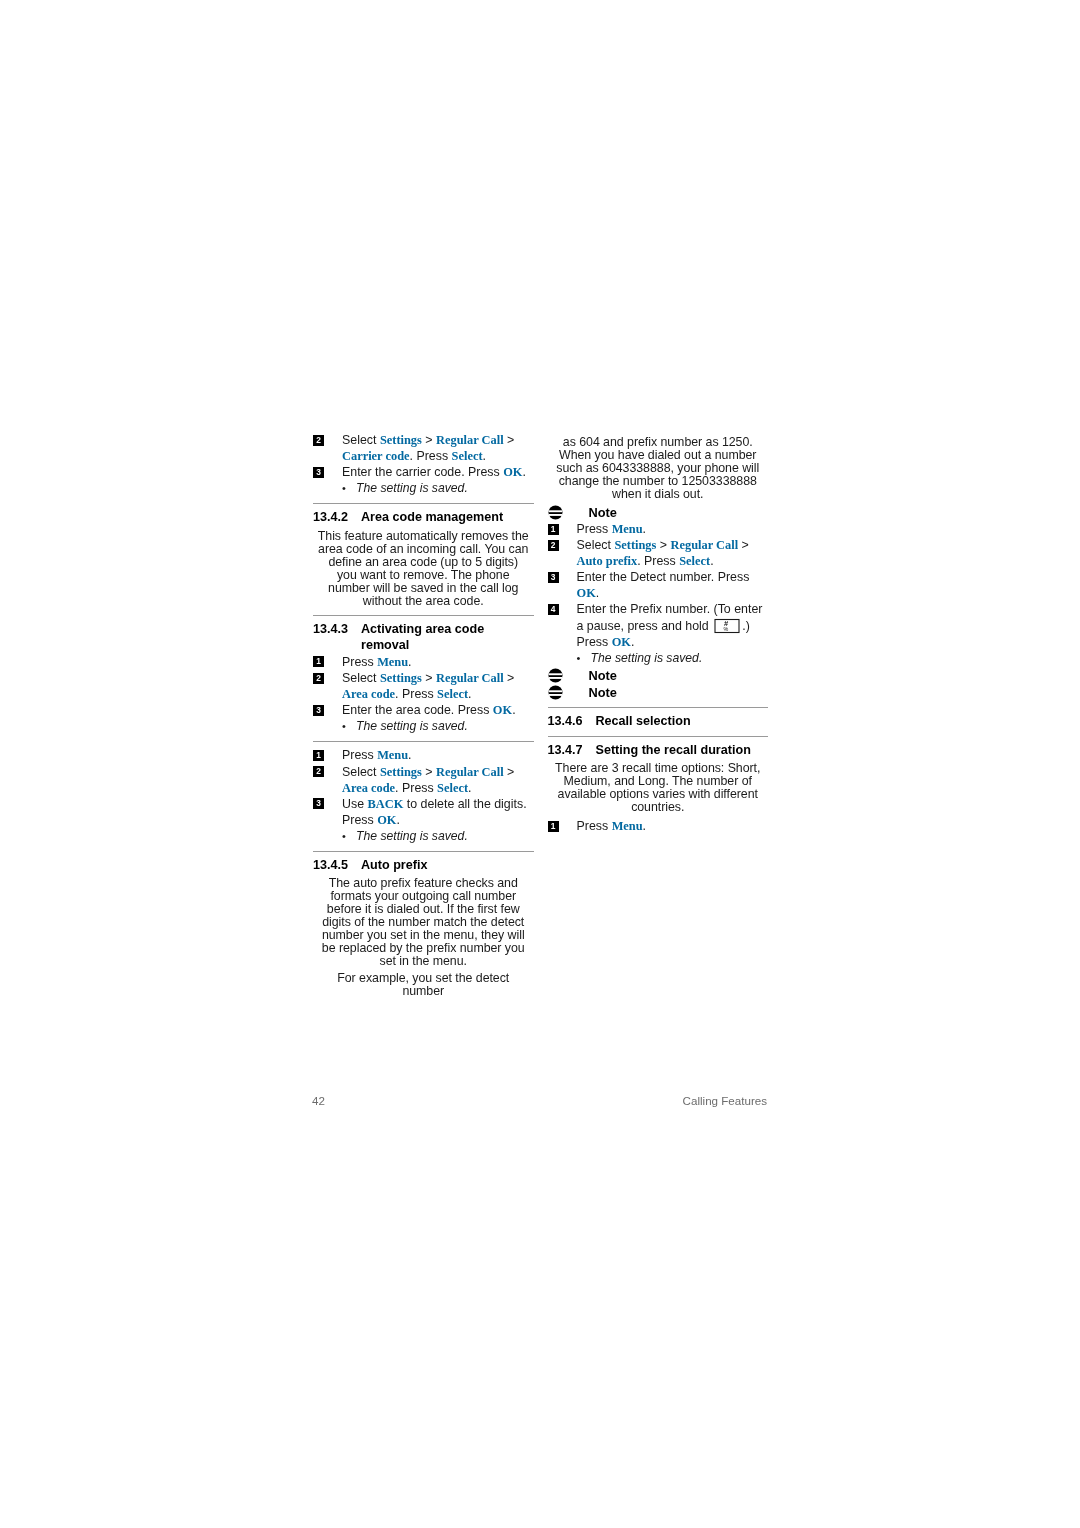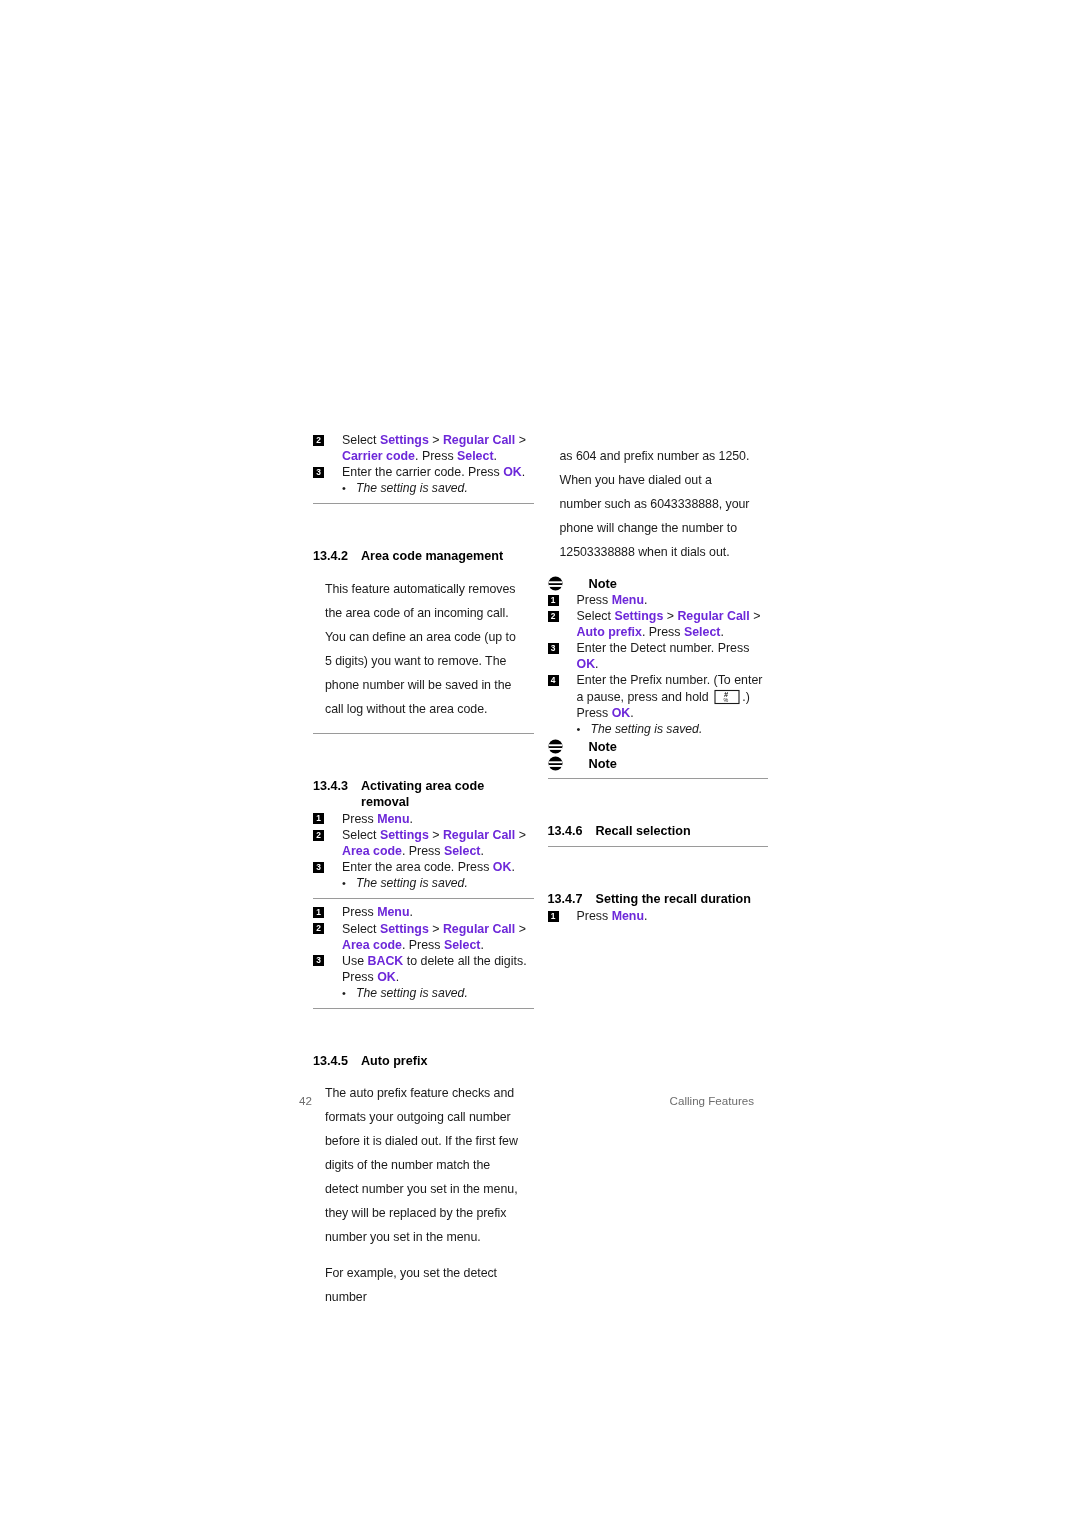--- a/index.html
+++ b/index.html
@@ -33,24 +33,24 @@
   }
   .col {
     width: 221px;
     font-size: 12.4px;
     line-height: 16.1px;
     color: #1b1b1b;
   }
 
   
   .para {
-    margin: 12px;
-    text-align: left;
+    margin: 4px;
+    text-align: center;
     font-size: 12.4px;
-    line-height: 24px;
+    line-height: 13px;
     letter-spacing: -0.05px;
   }
 
   .hr {
     border: 0;
     border-top: 1.1px solid #9a9a9a;
     margin: 7px 0 5px 0;
     width: 100%;
   }
 
@@ -59,21 +59,20 @@
     font-size: 12.6px;
     line-height: 16.2px;
     font-weight: bold;
     color: #000;
     display: flex;
     align-items: baseline;
   }
   h2.heading .num {
     flex: 0 0 auto;
     width: 48px;
-    margin-top: 39px;
   }
   h2.heading .ttl {
     flex: 1 1 auto;
   }
 
   
   ol.steps {
     list-style: none;
     margin: 0;
     padding: 0;
@@ -128,37 +127,37 @@
     flex: 0 0 auto;
     display: block;
   }
   .note-label {
     font-weight: bold;
     font-size: 12.8px;
     color: #000;
     line-height: 15px;
   }
 
-  b, strong { font-weight: bold; color: #6d28d9; }
+  b, strong { font-weight: bold; color: #0369a1; font-family: Liberation Serif, serif; }
 
   
   .keyglyph {
     display: inline-block;
     vertical-align: -4px;
     width: 26px;
     height: 16px;
     margin: 0 2px;
     position: relative;
   }
   .keyglyph svg { display:block; }
 
   
   .footer {
     position: absolute;
-    left: 299px;
+    left: 312px;
     top: 1094px;
     width: 455px;
     display: flex;
     justify-content: space-between;
     align-items: flex-start;
     font-size: 11.6px;
     color: #6c6c6c;
   }
   .footer .pgnum { color: #6c6c6c; }
   .footer .chapter { color: #6c6c6c; }
@@ -283,20 +282,21 @@
         <span class="num">13.4.6</span>
         <span class="ttl">Recall selection</span>
       </h2>
 
       <hr class="hr">
 
       <h2 class="heading">
         <span class="num">13.4.7</span>
         <span class="ttl">Setting the recall duration</span>
       </h2>
+      <p class="para">There are 3 recall time options: Short, Medium, and Long. The number of available options varies with different countries.</p>
       <ol class="steps" id="steps-1347">
           <li class="step"><span class="marker">1</span><span>Press <b>Menu</b>.</span></li>
         </ol>
 
     </div>
 
   </div>
 
   <div class="footer">
     <span class="pgnum">42</span>

